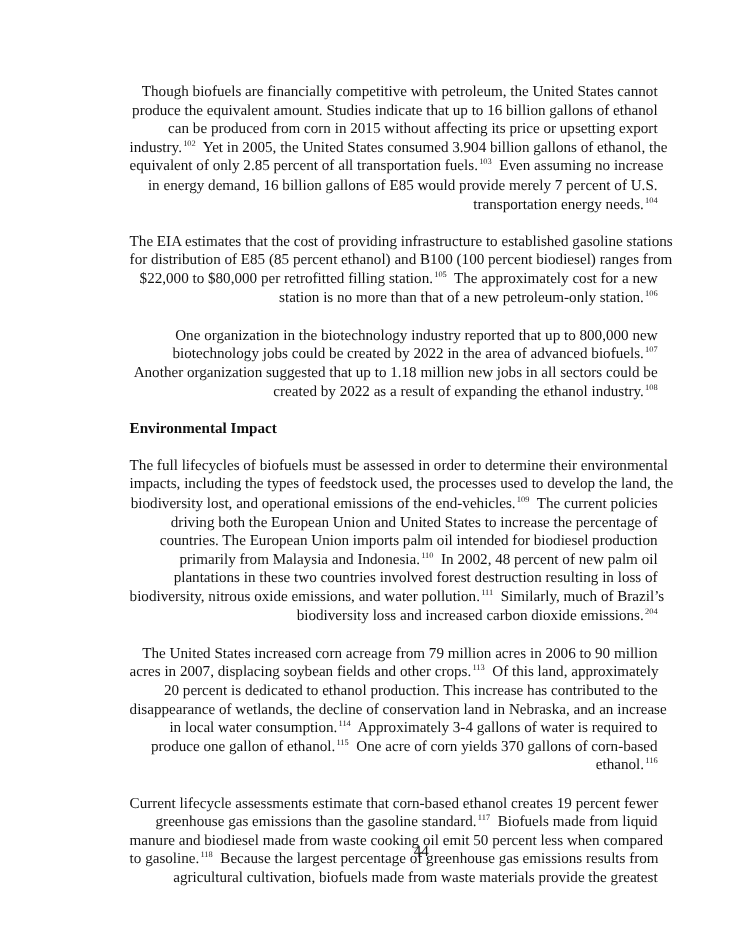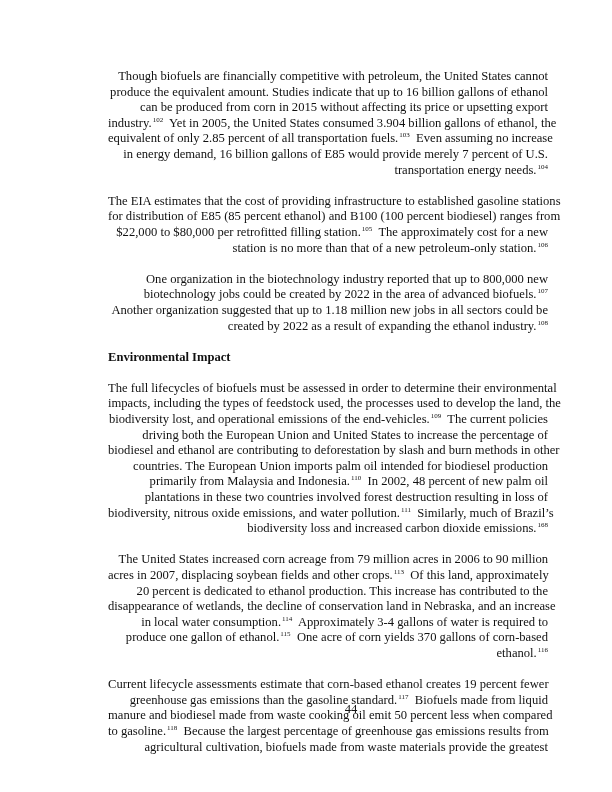--- a/index.html
+++ b/index.html
@@ -45,26 +45,25 @@
         <span class="line"><span>created by 2022 as a result of expanding the ethanol industry.</span><sup>108</sup></span>
       </p>
     </div>
   <div class="heading">Environmental Impact</div>
   <div id="section">
       <p class="para">
         <span class="line"><span>The full lifecycles of biofuels must be assessed in order to determine their environmental</span></span>
         <span class="line"><span>impacts, including the types of feedstock used, the processes used to develop the land, the</span></span>
         <span class="line"><span>biodiversity lost, and operational emissions of the end-vehicles.</span><sup>109</sup><span style="white-space: pre;">  The current policies</span></span>
         <span class="line"><span>driving both the European Union and United States to increase the percentage of</span></span>
-        <span class="line"><span>biodiesel and ethanol are contributing to deforestation by slash and burn methods in other</span></span>
         <span class="line"><span>countries.  The European Union imports palm oil intended for biodiesel production</span></span>
         <span class="line"><span>primarily from Malaysia and Indonesia.</span><sup>110</sup><span style="white-space: pre;">  In 2002, 48 percent of new palm oil</span></span>
         <span class="line"><span>plantations in these two countries involved forest destruction resulting in loss of</span></span>
         <span class="line"><span>biodiversity, nitrous oxide emissions, and water pollution.</span><sup>111</sup><span style="white-space: pre;">  Similarly, much of Brazil’s</span></span>
-        <span class="line"><span>biodiversity loss and increased carbon dioxide emissions.</span><sup>168</sup></span>
+        <span class="line"><span>biodiversity loss and increased carbon dioxide emissions.</span><sup>204</sup></span>
       </p>
       <p class="para">
         <span class="line"><span>The United States increased corn acreage from 79 million acres in 2006 to 90 million</span></span>
         <span class="line"><span>acres in 2007, displacing soybean fields and other crops.</span><sup>113</sup><span style="white-space: pre;">  Of this land, approximately</span></span>
         <span class="line"><span>20 percent is dedicated to ethanol production.  This increase has contributed to the</span></span>
         <span class="line"><span>disappearance of wetlands, the decline of conservation land in Nebraska, and an increase</span></span>
         <span class="line"><span>in local water consumption.</span><sup>114</sup><span style="white-space: pre;">  Approximately 3-4 gallons of water is required to</span></span>
         <span class="line"><span>produce one gallon of ethanol.</span><sup>115</sup><span style="white-space: pre;">  One acre of corn yields 370 gallons of corn-based</span></span>
         <span class="line"><span>ethanol.</span><sup>116</sup></span>
       </p>

